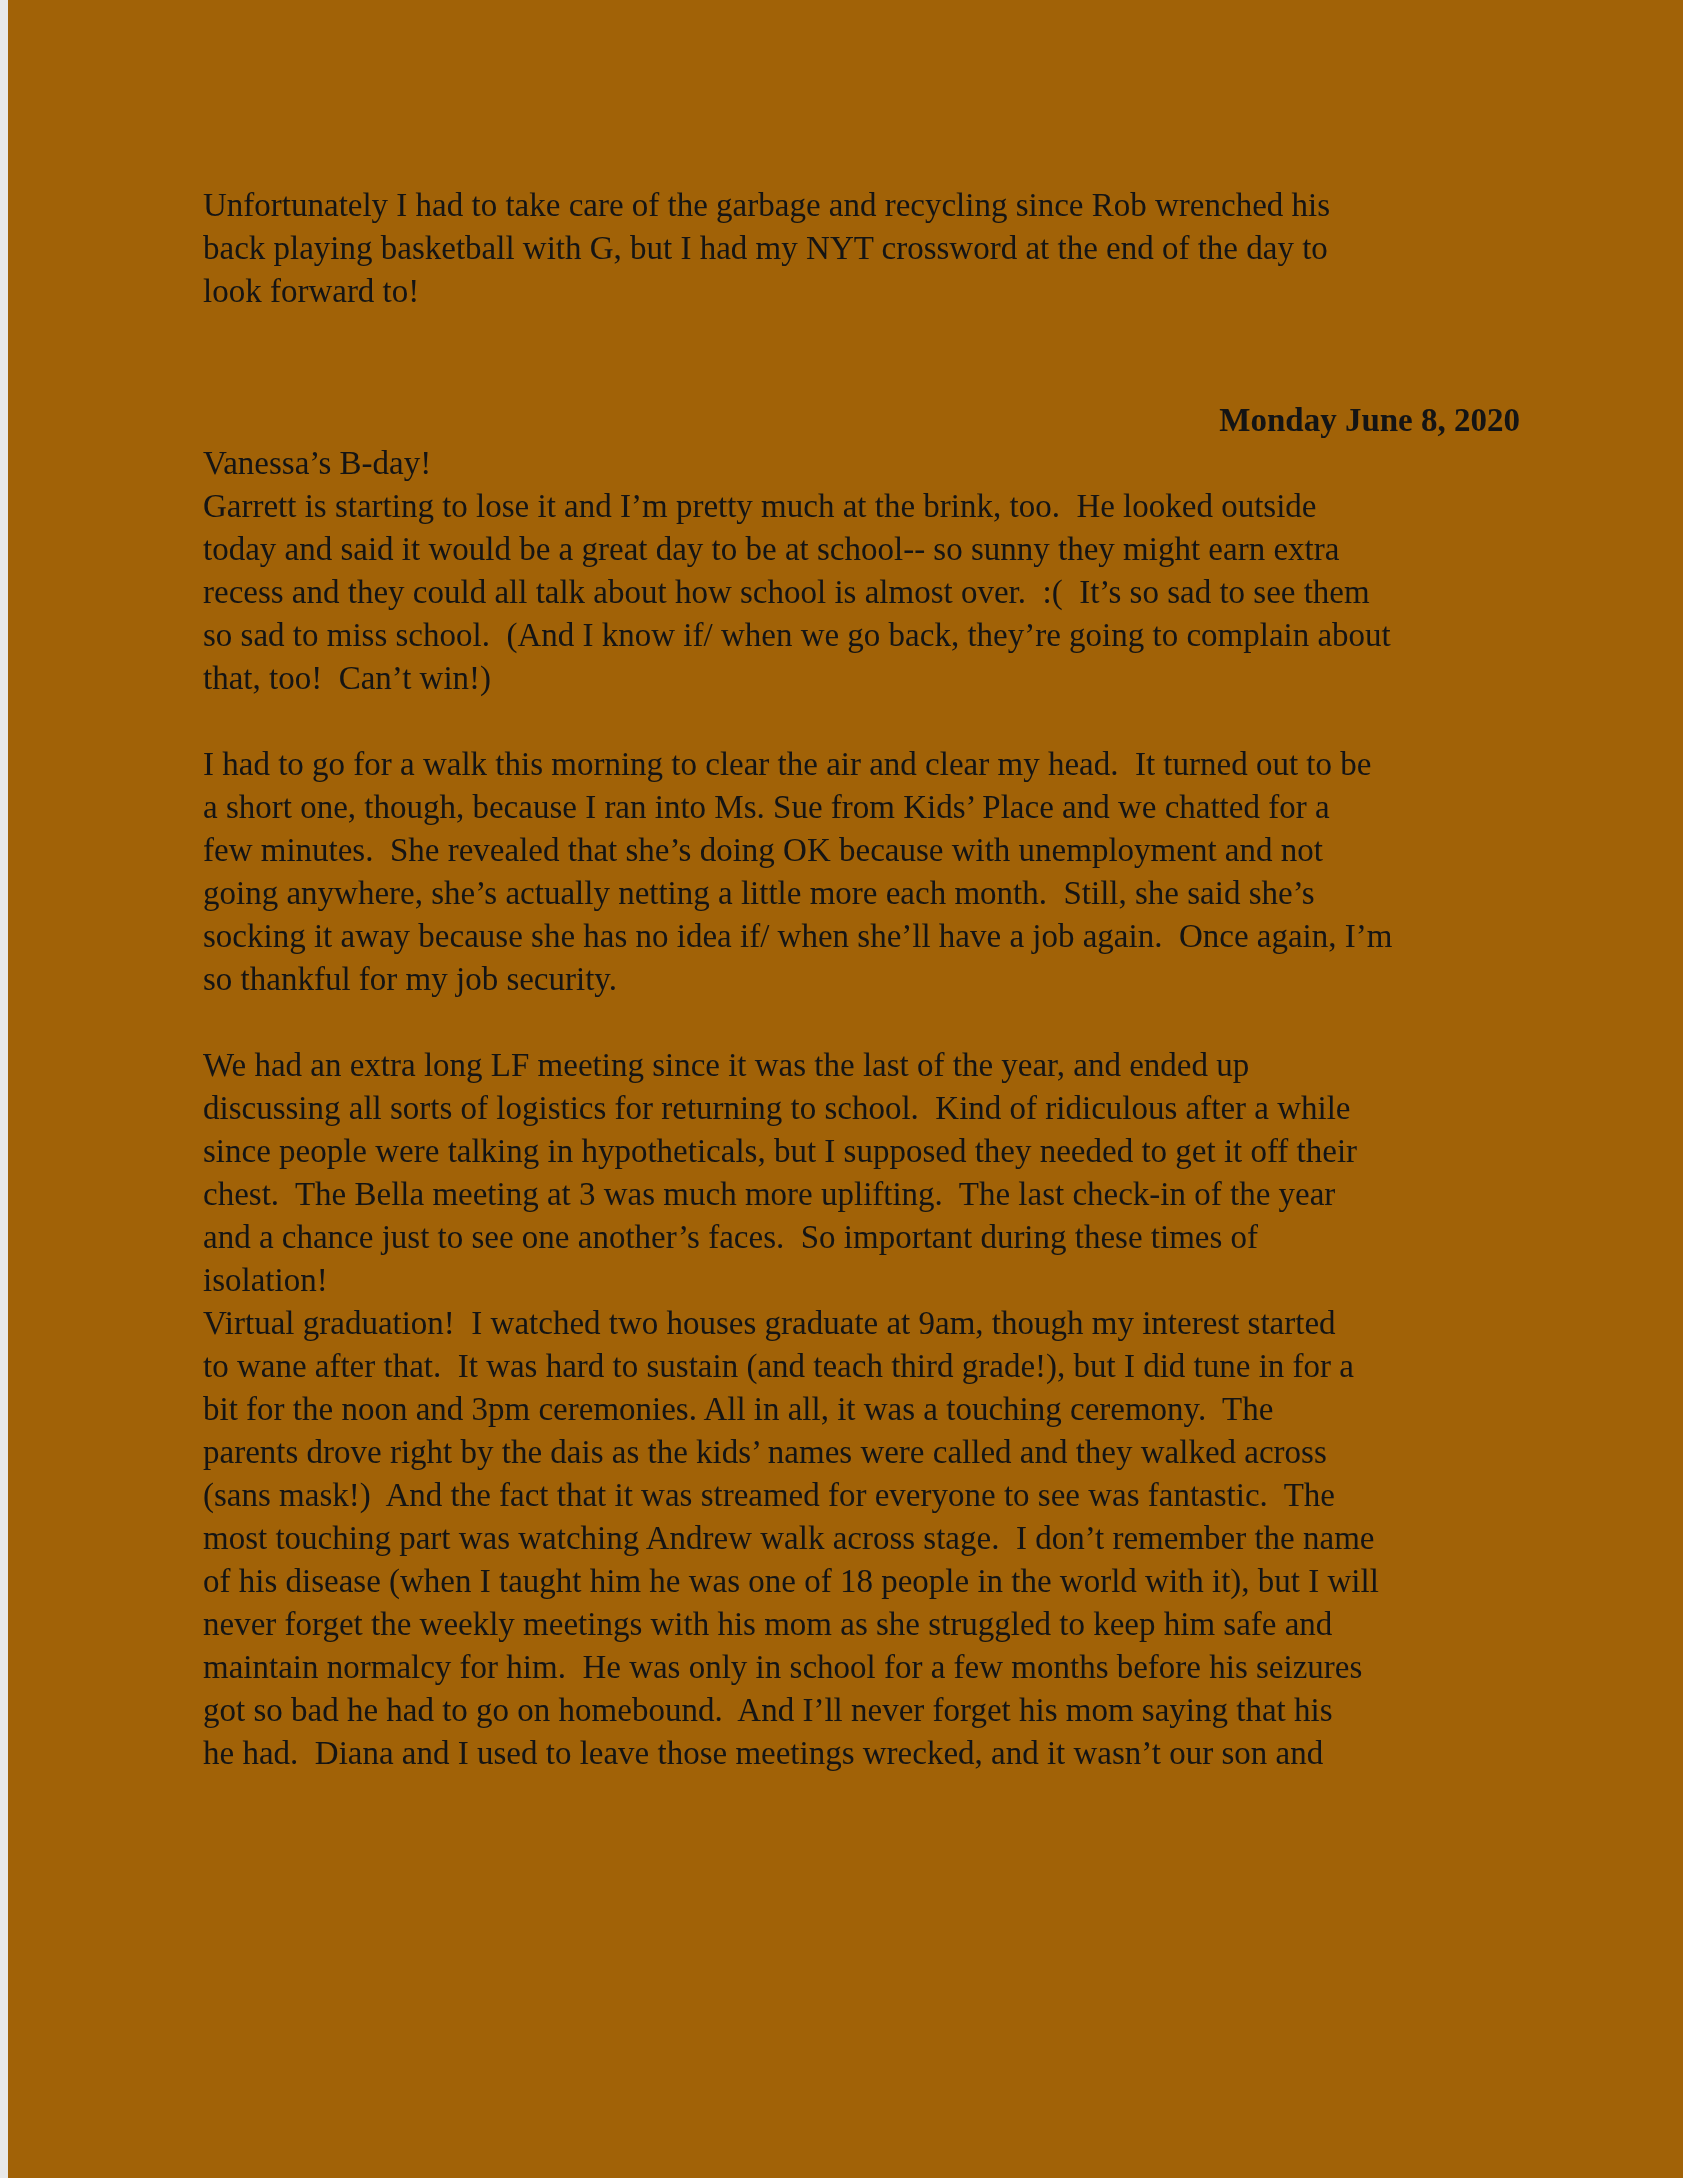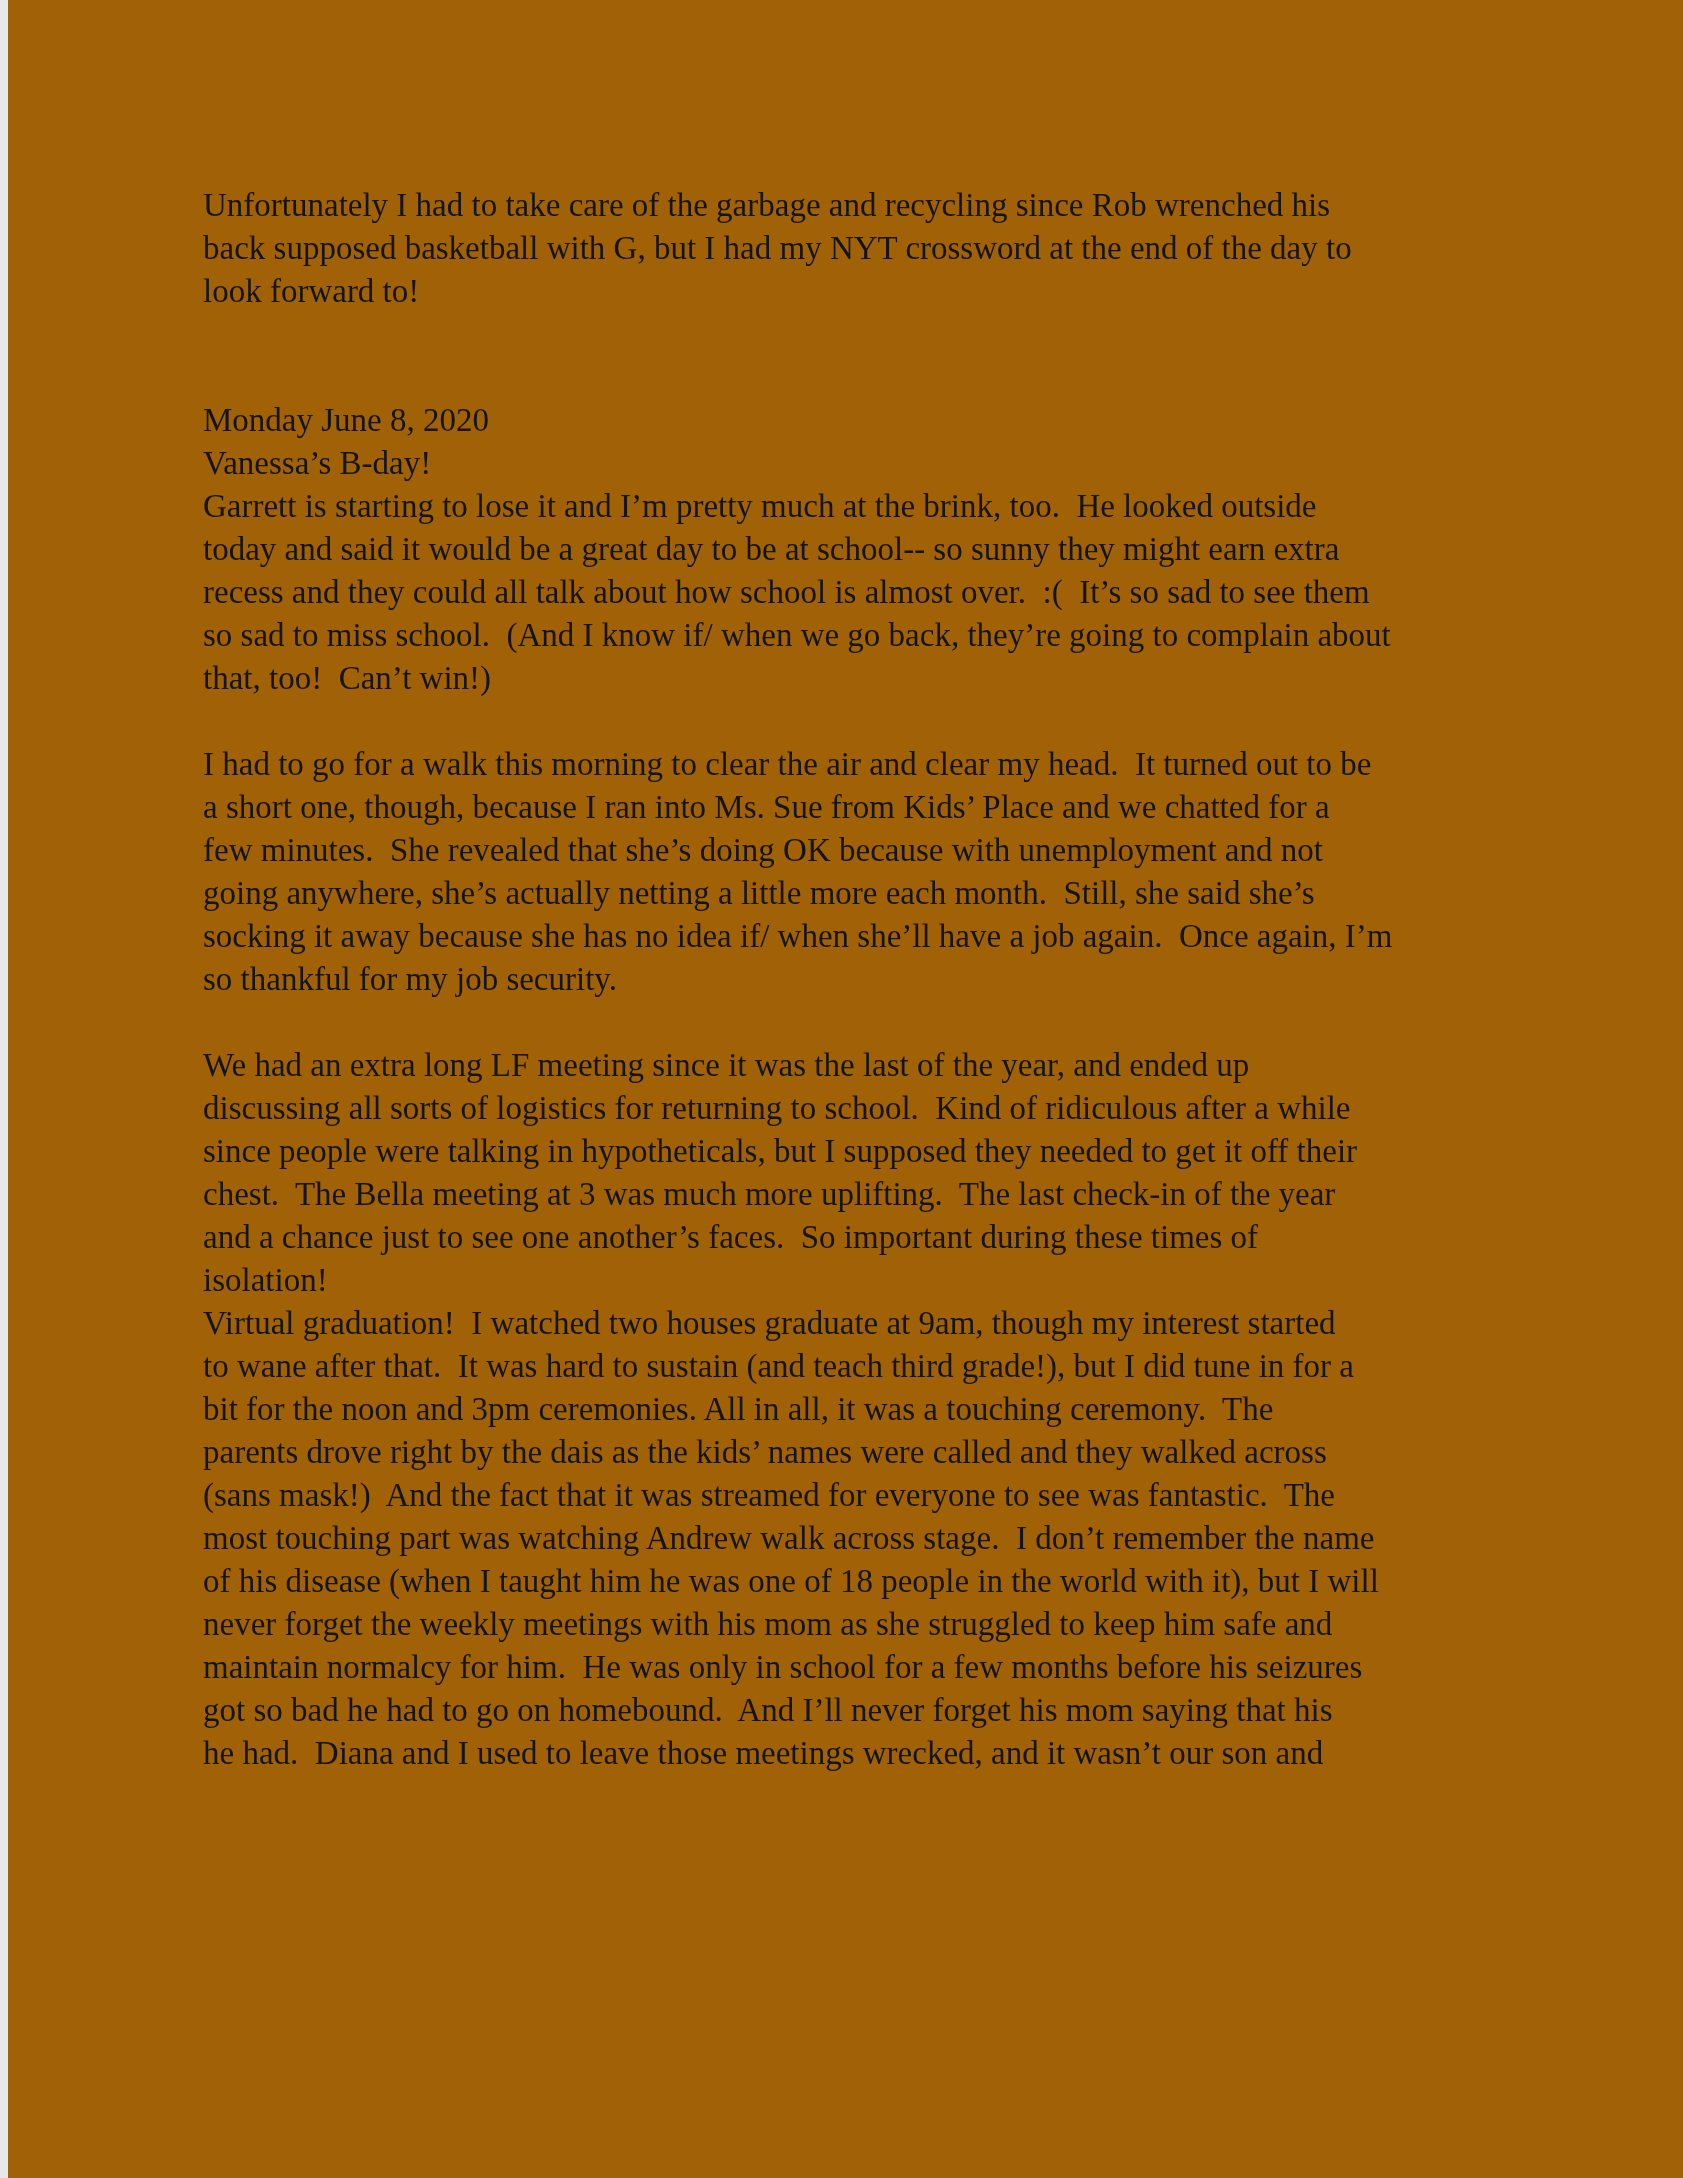--- a/index.html
+++ b/index.html
@@ -22,31 +22,31 @@
     left: 195px;
     top: 184px;
     width: 1317px;
   }
   .block { margin: 0; }
   .line {
     white-space: pre;
     font-size: 33px;
     line-height: 43px;
   }
-  .heading .line { font-weight: normal; }
+  .heading .line { font-weight: bold; text-align: right; }
   .italic { }
 </style>
 </head>
 <body>
 
 <div class="page">
   <div class="text-block">
       <div class="block body">
         <div class="line"><span>Unfortunately I had to take care of the garbage and recycling since Rob wrenched his</span></div>
-        <div class="line"><span>back supposed basketball with G, but I had my </span><span class="italic">NYT</span><span> crossword at the end of the day to</span></div>
+        <div class="line"><span>back playing basketball with G, but I had my </span><span class="italic">NYT</span><span> crossword at the end of the day to</span></div>
         <div class="line"><span>look forward to!</span></div>
       </div>
       <div class="block heading" style="margin-top: 86px;">
         <div class="line"><span>Monday June 8, 2020</span></div>
       </div>
       <div class="block body">
         <div class="line"><span>Vanessa’s B-day!</span></div>
         <div class="line"><span>Garrett is starting to lose it and I’m pretty much at the brink, too.  He looked outside</span></div>
         <div class="line"><span>today and said it would be a great day to be at school-- so sunny they might earn extra</span></div>
         <div class="line"><span>recess and they could all talk about how school is almost over.  :(  It’s so sad to see them</span></div>

